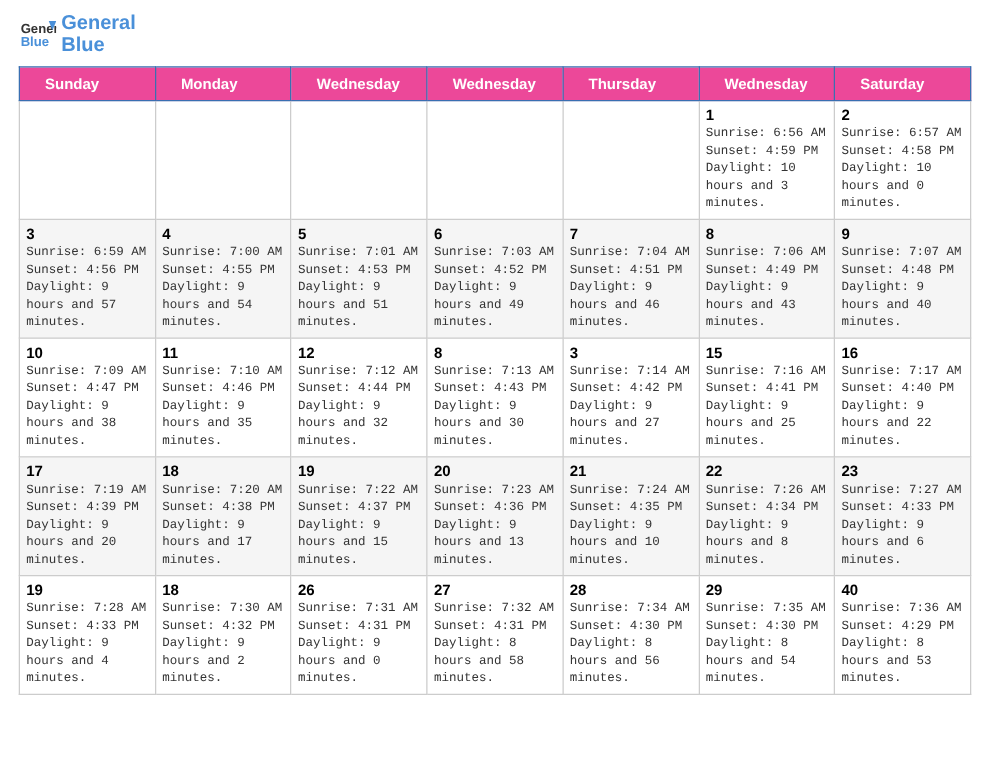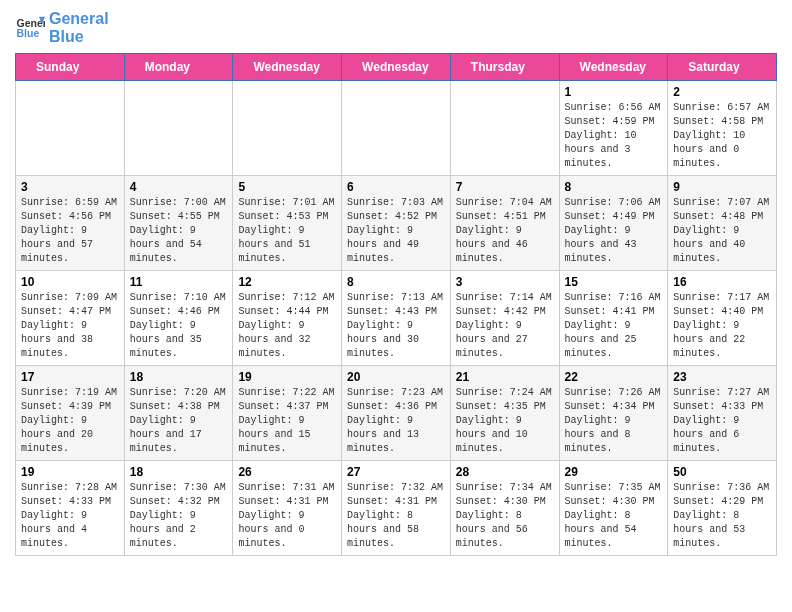--- a/index.html
+++ b/index.html
@@ -246,18 +246,18 @@
         </td>
         <td>
           <span class="day-num">28</span>
           <div class="day-info">Sunrise: 7:34 AM<br>Sunset: 4:30 PM<br>Daylight: 8 hours and 56 minutes.</div>
         </td>
         <td>
           <span class="day-num">29</span>
           <div class="day-info">Sunrise: 7:35 AM<br>Sunset: 4:30 PM<br>Daylight: 8 hours and 54 minutes.</div>
         </td>
         <td>
-          <span class="day-num">50</span>
+          <span class="day-num">40</span>
           <div class="day-info">Sunrise: 7:36 AM<br>Sunset: 4:29 PM<br>Daylight: 8 hours and 53 minutes.</div>
         </td>
       </tr>
     </tbody>
 </table>
 
 </body></html>

